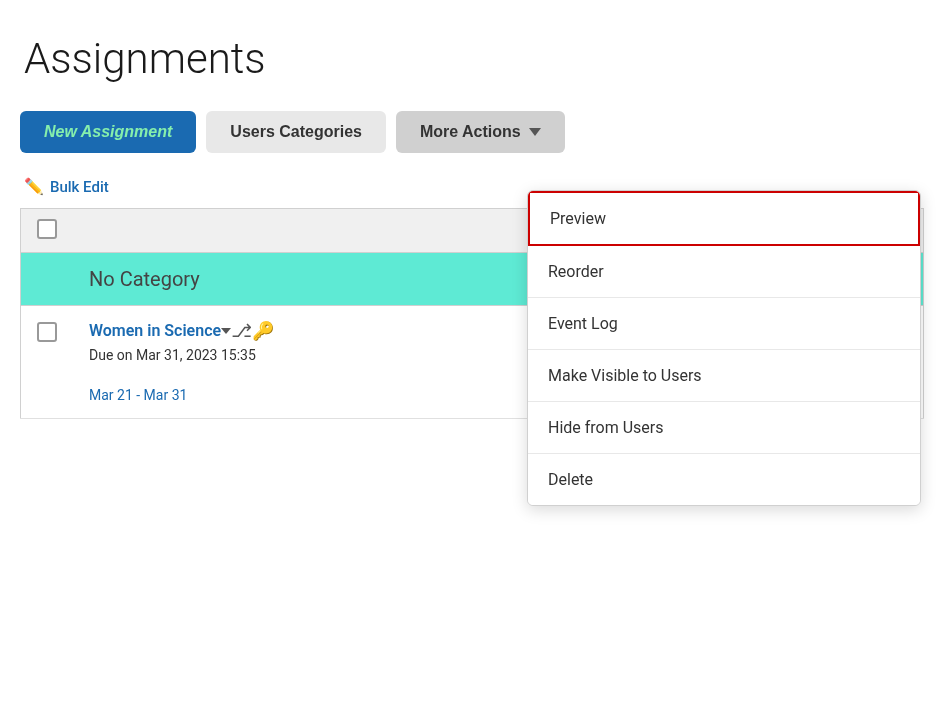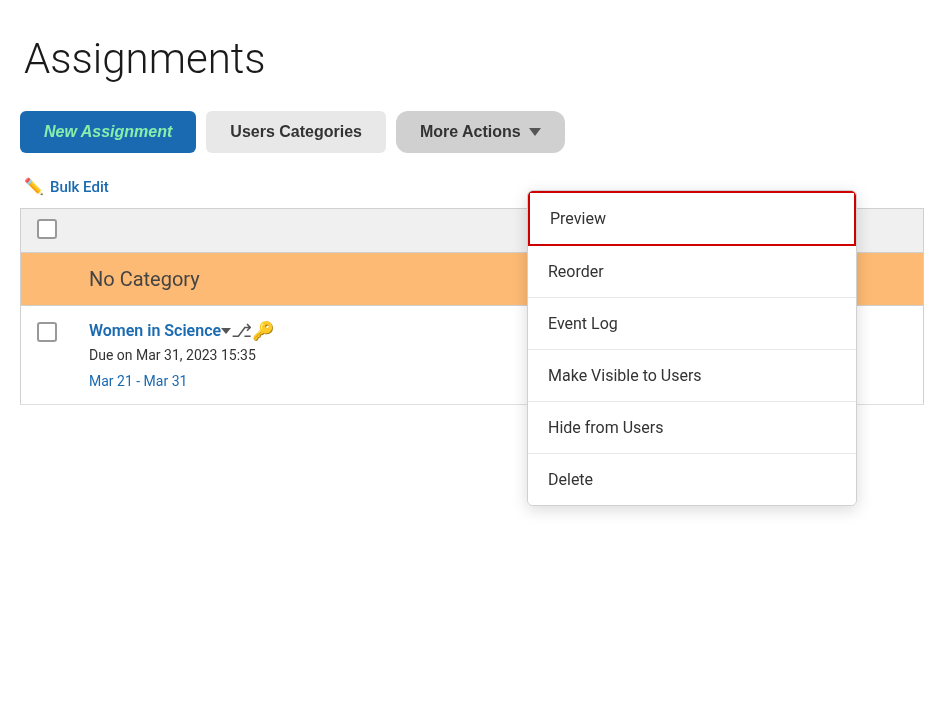--- a/index.html
+++ b/index.html
@@ -62,21 +62,21 @@
       font-size: 16px;
       font-weight: 600;
       cursor: pointer;
       white-space: nowrap;
     }
 
     .btn-more-actions {
       background: #d0d0d0;
       color: #333333;
       border: none;
-      border-radius: 12px;
+      border-radius: 6px;
       padding: 12px 24px;
       font-size: 16px;
       font-weight: 600;
       cursor: pointer;
       display: flex;
       align-items: center;
       gap: 8px;
     }
 
     .chevron-down {
@@ -141,21 +141,21 @@
       height: 20px;
       border: 2px solid #999;
       border-radius: 3px;
       display: inline-block;
       cursor: pointer;
       background: #fff;
     }
 
     .category-row td {
       padding: 14px 16px;
-      background: #fdba74;
+      background: #5eead4;
       border-bottom: 1px solid #d0d0d0;
     }
 
     .category-label {
       font-size: 20px;
       font-weight: 400;
       color: #444;
     }
 
     .assignment-row td {
@@ -199,35 +199,35 @@
     }
 
     .icon-key {
       font-size: 18px;
       color: #555;
     }
 
     .due-date {
       font-size: 14px;
       color: #333;
-      margin-bottom: 8px;
+      margin-bottom: 22px;
     }
 
     .date-range {
       font-size: 14px;
       color: #1a6ab1;
       cursor: pointer;
     }
 
     
     .dropdown-menu {
       position: absolute;
       top: 190px;
       left: 527px;
-      width: 330px;
+      width: 394px;
       background: #ffffff;
       border: 1px solid #d0d0d0;
       border-radius: 6px;
       box-shadow: 0 4px 16px rgba(0,0,0,0.15);
       z-index: 100;
       overflow: hidden;
     }
 
     .dropdown-item {
       padding: 16px 20px;

